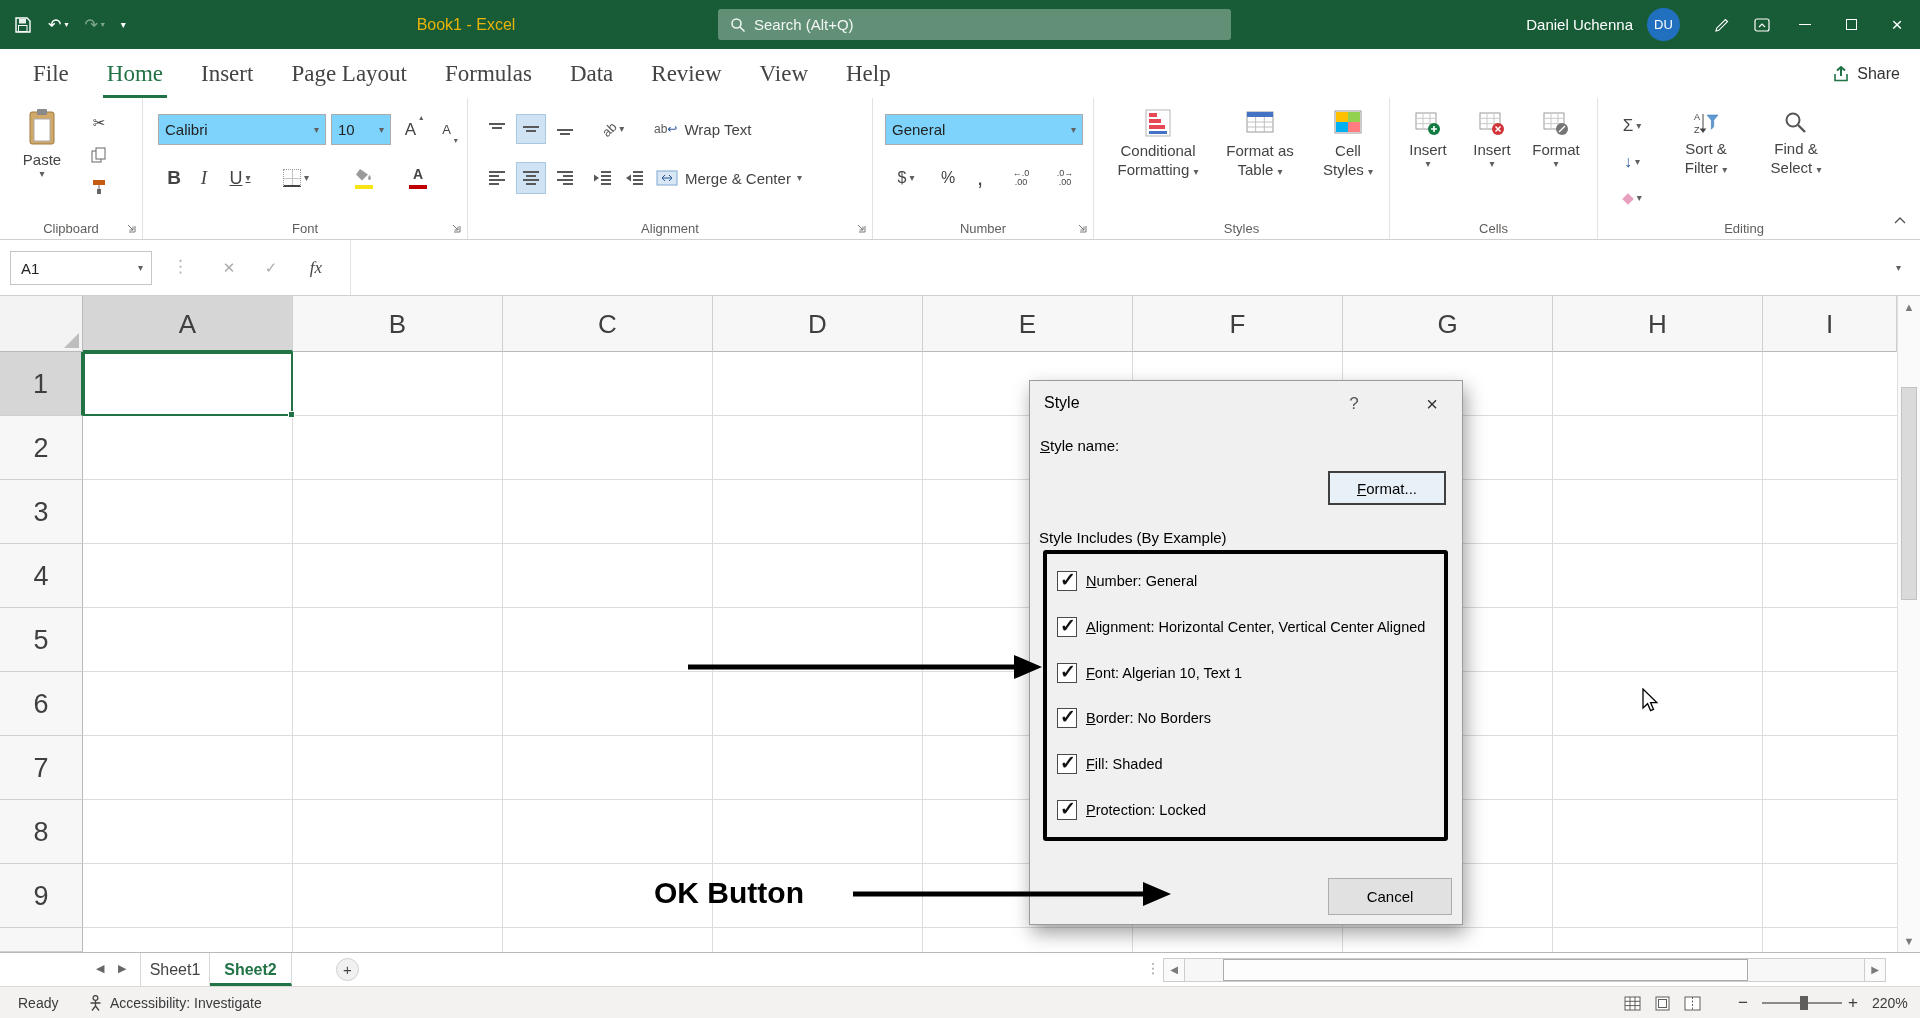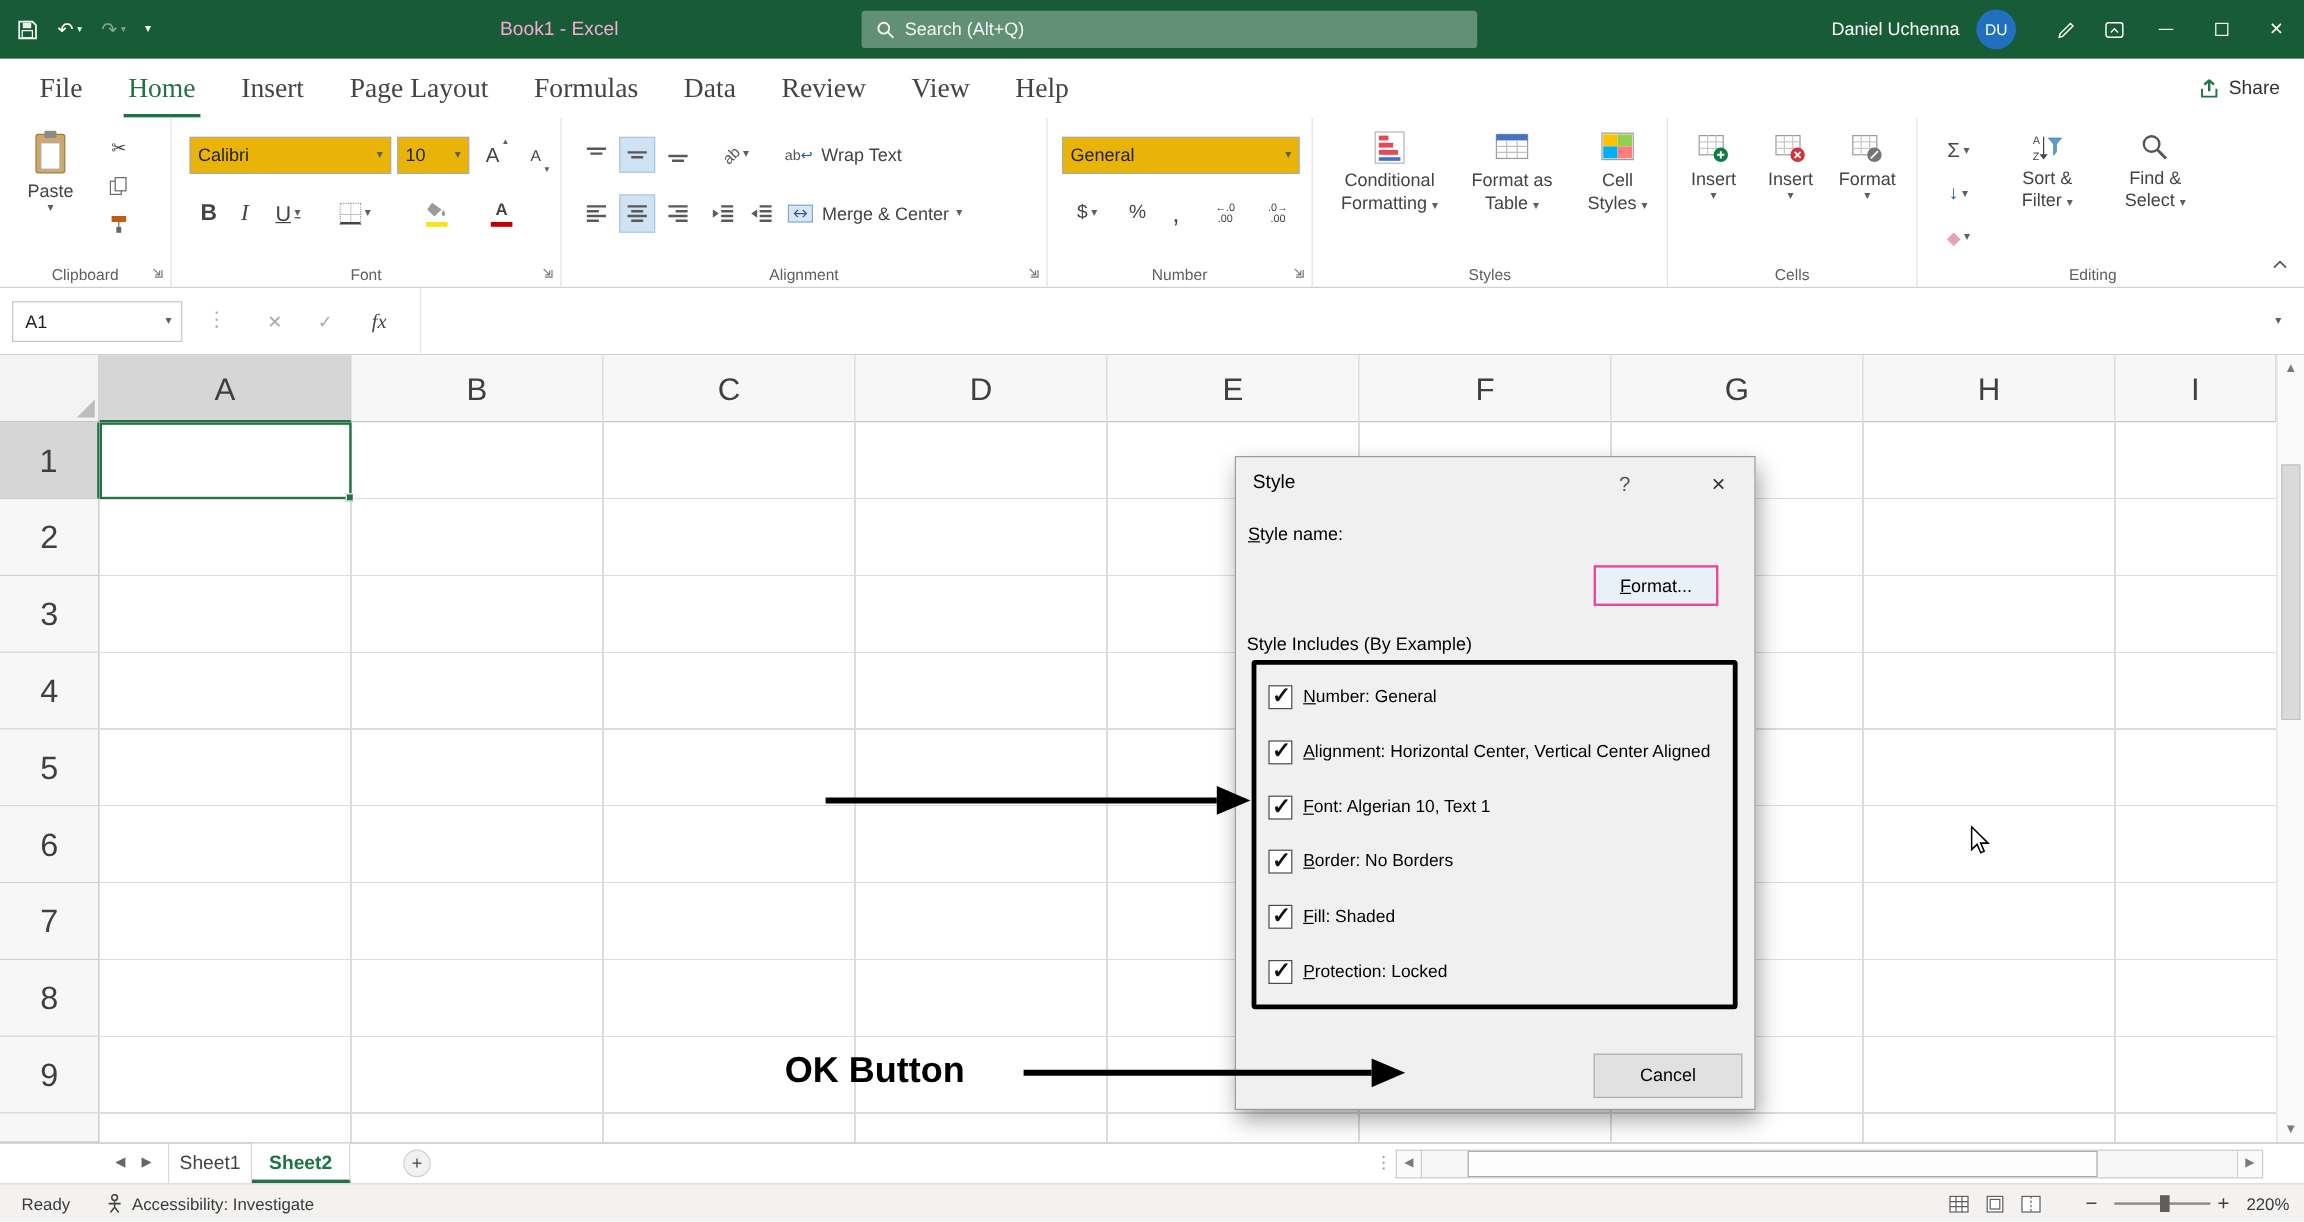--- a/index.html
+++ b/index.html
@@ -7,21 +7,21 @@
   body { font-family:"Liberation Sans", sans-serif; position:relative; background:#fff; color:#333; }
   .abs { position:absolute; }
   .flex { display:flex; align-items:center; }
   .chv { font-size:10px; color:#5f5f5f; line-height:1; }
 
   
   #titlebar { position:absolute; left:0; top:0; width:1920px; height:49px; background:#185C37; color:#fff; }
   .qat { position:absolute; left:14px; top:0; height:49px; display:flex; align-items:center; gap:16px; }
   .qbtn { display:flex; align-items:center; gap:3px; color:#fff; font-size:16px; }
   .dim { opacity:.45; }
-  #tb-title { position:absolute; left:356px; top:0; width:220px; height:49px; text-align:center; line-height:49px; font-size:16px; color:#f9a8d4; }
+  #tb-title { position:absolute; left:356px; top:0; width:220px; height:49px; text-align:center; line-height:49px; font-size:16px; color:#eab308; }
   #tb-search { position:absolute; left:718px; top:9px; width:513px; height:31px; background:rgba(255,255,255,.32); border-radius:3px; display:flex; align-items:center; padding-left:12px; gap:8px; }
   #tb-search input { background:transparent; border:none; outline:none; color:#fff; font-size:15px; width:420px; font-family:"Liberation Sans",sans-serif; }
   #tb-search input::placeholder { color:rgba(255,255,255,.92); }
   .tb-right { position:absolute; right:0; top:0; height:49px; display:flex; align-items:center; }
   #user-name { font-size:15px; margin-right:14px; }
   #avatar { width:33px; height:33px; border-radius:50%; background:#2170BF; color:#fff; font-size:13px; display:flex; align-items:center; justify-content:center; margin-right:22px; }
   .tb-icon { width:40px; height:49px; display:flex; align-items:center; justify-content:center; }
   .winctl { width:46px; height:49px; display:flex; align-items:center; justify-content:center; font-size:19px; color:#fff; }
   .min-glyph { display:block; width:12px; border-top:1.6px solid #fff; }
   .max-glyph { display:block; width:11px; height:11px; border:1.4px solid #fff; }
@@ -31,21 +31,21 @@
   .tabitem { position:relative; height:49px; line-height:49px; padding:0 19px; font-size:23px; color:#444;font-family:Liberation Serif, serif; }
   .tabitem.active { color:#217346; }
   .tabitem.active::after { content:""; position:absolute; left:15px; right:15px; bottom:0; height:3px; background:#217346; }
   #share-btn { position:absolute; right:20px; top:0; height:49px; display:flex; align-items:center; gap:7px; font-size:16px; color:#333; }
 
   
   #ribbon { position:absolute; left:0; top:98px; width:1920px; height:142px; background:#fff; border-bottom:1px solid #D2D0CE; font-size:15px; }
   .rgroup { position:absolute; top:0; height:141px; border-right:1px solid #E4E2E0; }
   .glabel { position:absolute; bottom:3px; left:0; right:0; text-align:center; font-size:13px; color:#605E5C; }
   .launcher { position:absolute; bottom:7px; right:5px; width:12px; height:12px; }
-  .combo { position:absolute; height:31px; background:#eab308; border:1px solid #ACACAC; display:flex; align-items:center; justify-content:space-between; padding:0 6px; font-size:15px; color:#222; }
+  .combo { position:absolute; height:31px; background:#7dd3fc; border:1px solid #ACACAC; display:flex; align-items:center; justify-content:space-between; padding:0 6px; font-size:15px; color:#222; }
   .tbtn { position:absolute; display:flex; align-items:center; justify-content:center; gap:3px; color:#444; }
   .sel { background:#CFE3F5; border:1px solid #A8C7E0; }
   .bigbtn { position:absolute; top:10px; display:flex; flex-direction:column; align-items:center; color:#444; }
   .bigbtn .l { font-size:15px; line-height:19px; }
   .ubar-y { display:block; width:18px; height:4px; background:#F7E513; margin-top:1px; }
   .ubar-r { display:block; width:18px; height:4px; background:#C00000; margin-top:1px; }
   .borders-icon { display:inline-block; width:18px; height:18px; border:1px dotted #9a9a9a; border-bottom:2px solid #444;
      background:linear-gradient(to right, transparent 8px, #c4c4c4 8px, #c4c4c4 9px, transparent 9px),
                 linear-gradient(to bottom, transparent 8px, #c4c4c4 8px, #c4c4c4 9px, transparent 9px); }
   .deci { font-size:9px; line-height:9px; color:#444; text-align:center; }
@@ -74,21 +74,21 @@
   
   #vscroll { position:absolute; left:1897px; top:296px; width:23px; height:656px; background:#FAFAFA; border-left:1px solid #E0E0E0; }
   .varrow { position:absolute; left:0; width:22px; height:22px; text-align:center; line-height:22px; font-size:11px; color:#7a7a7a; }
   #vthumb { position:absolute; left:3px; top:91px; width:16px; height:213px; background:#DADADA; border:1px solid #C2C2C2; }
 
   
   #dialog { position:absolute; left:1029px; top:380px; width:434px; height:545px; background:#F0F0F0; border:1px solid #9B9B9B; box-shadow:3px 8px 18px rgba(0,0,0,.38); z-index:10; font-size:15px; color:#000; }
   .acc { display:inline-block; }
   .acc::first-letter { text-decoration:underline; }
   #dlg-input { position:absolute; left:104px; top:48px; width:318px; height:31px; border:1px solid #767676; background:#fff; font-size:15px; padding-left:6px; font-family:"Liberation Sans",sans-serif; outline:none; }
-  #dlg-format { position:absolute; left:298px; top:90px; width:104px; height:34px; background:#E9F1F8; border:2px solid #ec4899; font-size:15px; display:flex; align-items:center; justify-content:center; }
+  #dlg-format { position:absolute; left:298px; top:90px; width:118px; height:34px; background:#E9F1F8; border:2px solid #404040; font-size:15px; display:flex; align-items:center; justify-content:center; }
   #opts-box { position:absolute; left:13px; top:169px; width:405px; height:291px; border:4px solid #000; border-radius:3px; display:flex; flex-direction:column; justify-content:space-around; padding:4px 0 4px 10px; }
   .opt-row { display:flex; align-items:center; gap:9px; }
   .cb { width:20px; height:20px; background:#fff; border:1px solid #4a4a4a; position:relative; flex:none; }
   .tick { position:absolute; left:2px; top:-4px; font-size:19px; font-weight:bold; color:#111; }
   .opt-label { font-size:14.5px; white-space:nowrap; }
   #ok-ann { position:absolute; left:141px; top:487px; width:159px; height:56px; border:4px solid #000; border-radius:4px; display:flex; align-items:center; justify-content:center; background:#F0F0F0; }
   .dlg-btn { background:#E1E1E1; border:1px solid #ADADAD; font-size:15px; display:flex; align-items:center; justify-content:center; color:#000; }
 
   
   #tabbar { position:absolute; left:0; top:952px; width:1920px; height:34px; background:#fff; border-top:1px solid #B9B9B9; }

